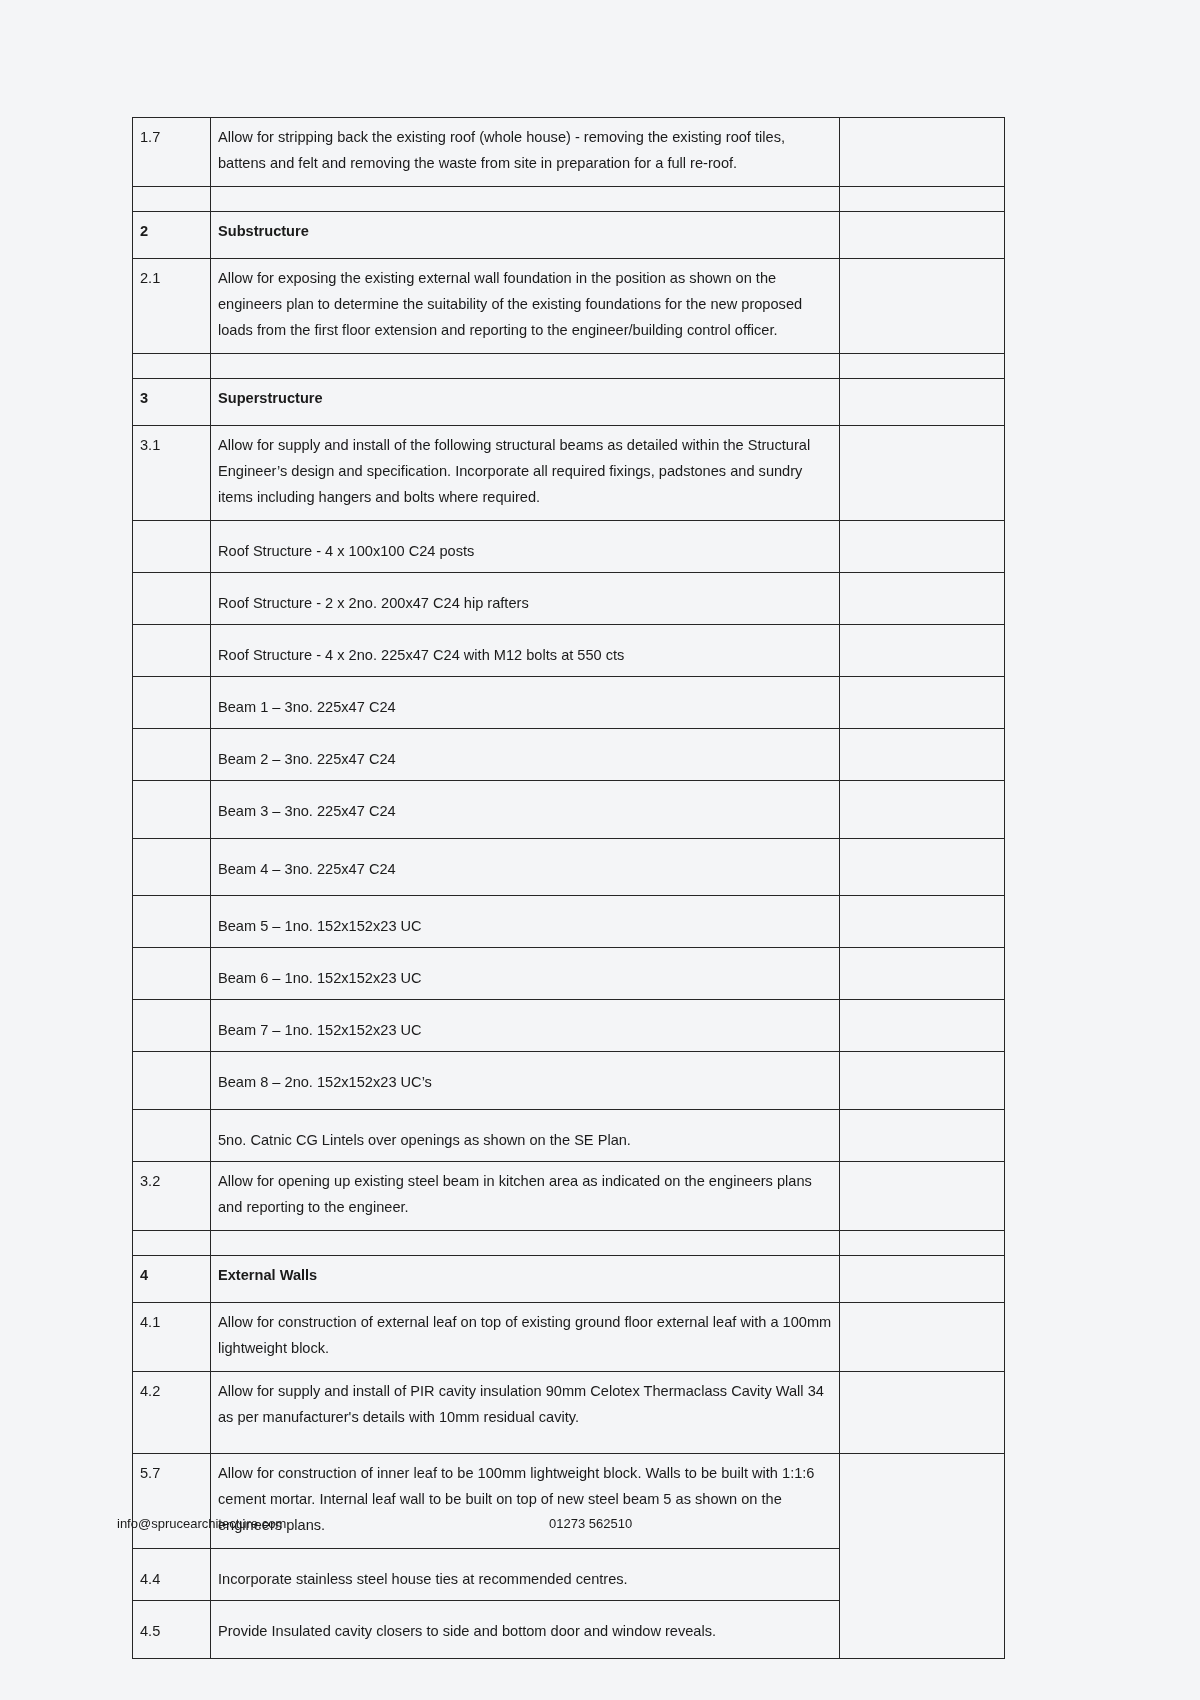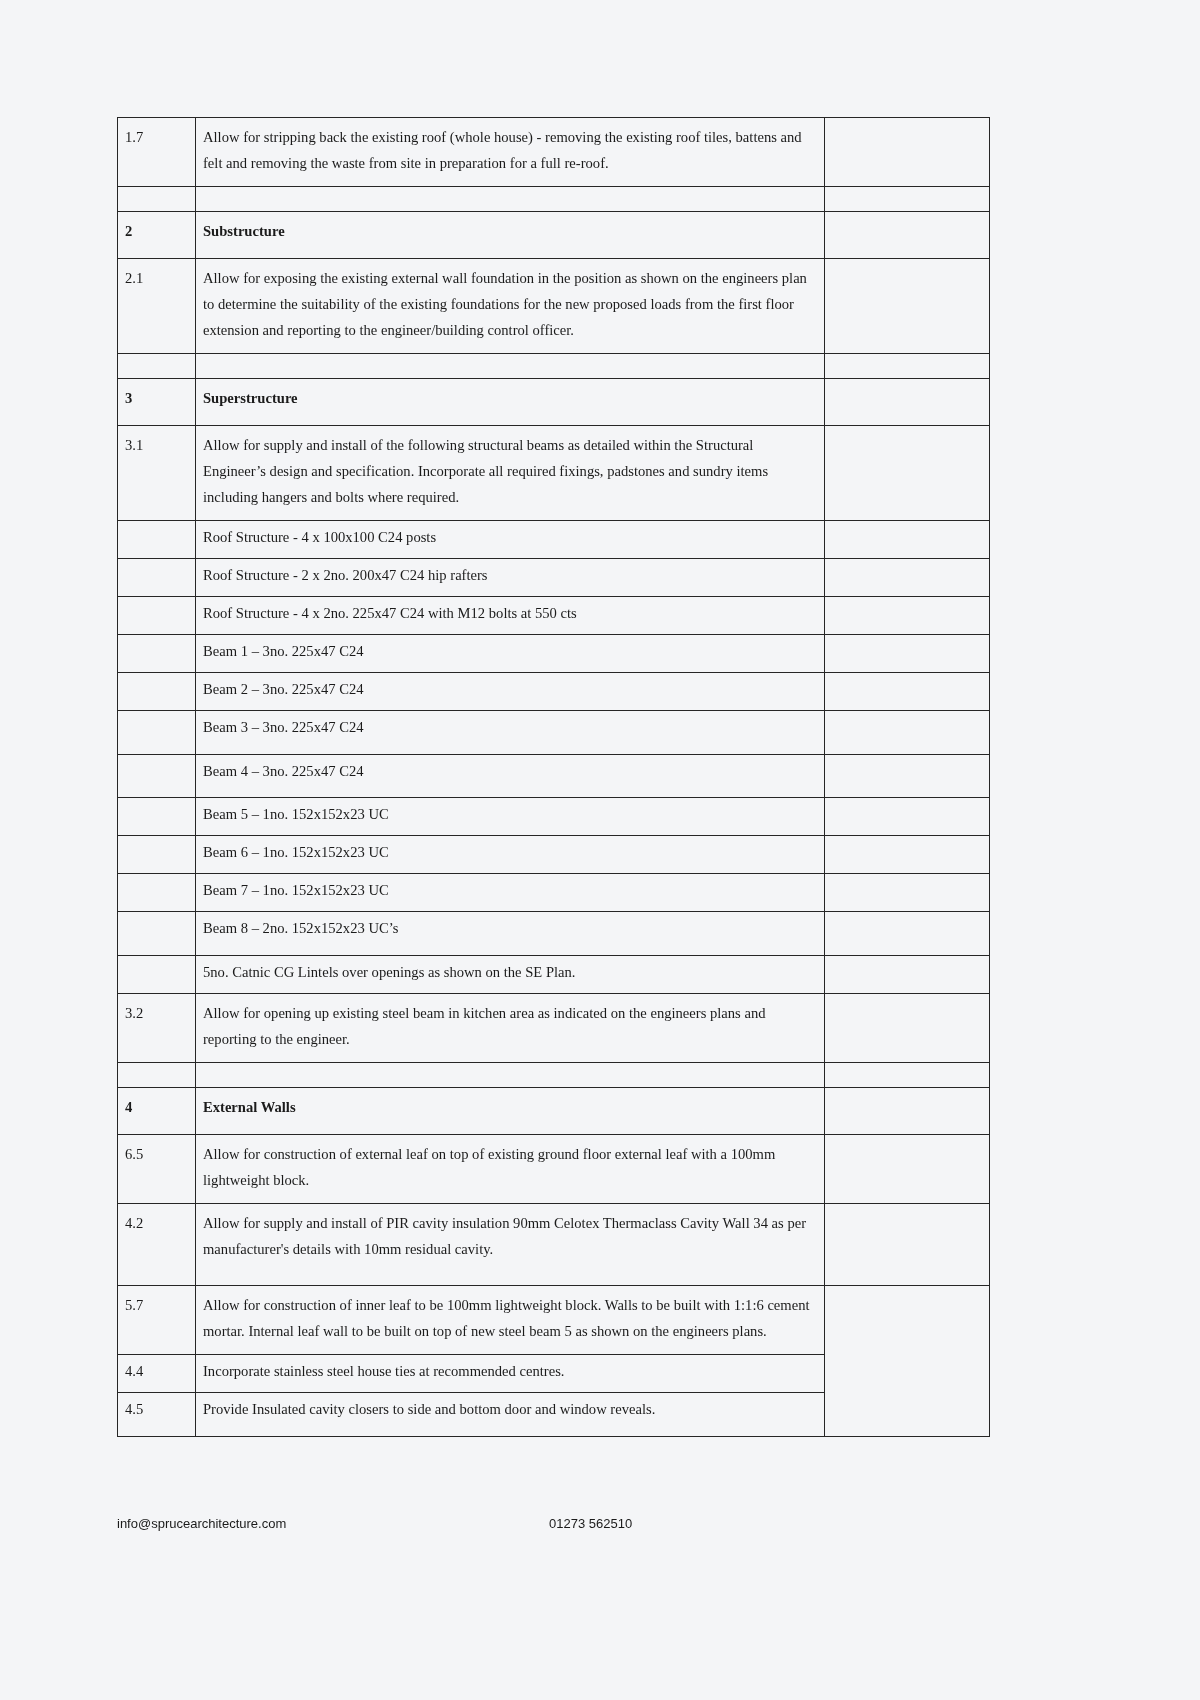--- a/index.html
+++ b/index.html
@@ -19,24 +19,23 @@
   .page {
     position: relative;
     width: 1200px;
     height: 1700px;
     background: #f4f5f7;
     box-sizing: border-box;
   }
 
   .sheet {
     position: absolute;
-    left: 117px;
+    left: 132px;
     top: 117px;
     width: 872px;
-    font-family: Liberation Serif, serif;
   }
 
   table.spec {
     width: 872px;
     border-collapse: collapse;
     table-layout: fixed;
     background: #f4f5f7;
   }
 
   table.spec col.c-ref   { width: 78px;  }
@@ -69,21 +68,21 @@
 
   
   tr.spacer td {
     height: 18px;
     padding-top: 3px;
     padding-bottom: 3px;
   }
 
   
   tr.item-compact td {
-    padding-top: 4px;
+    padding-top: 18px;
     padding-bottom: 7px;
   }
 
   tr.tall td {
     padding-bottom: 22px;
   }
 
   tr.tall-sm td {
     padding-bottom: 13px;
   }
@@ -220,21 +219,21 @@
             <td class="ref"></td>
             <td class="desc"></td>
             <td class="price"></td>
           </tr>
           <tr class="section tall-sm">
             <td class="ref">4</td>
             <td class="desc">External Walls</td>
             <td class="price"></td>
           </tr>
           <tr class="">
-            <td class="ref">6.5</td>
+            <td class="ref">4.1</td>
             <td class="desc">Allow for construction of external leaf on top of existing ground floor external leaf with a 100mm lightweight block.</td>
             <td class="price"></td>
           </tr>
           <tr class="tall">
             <td class="ref">4.2</td>
             <td class="desc">Allow for supply and install of PIR cavity insulation 90mm Celotex Thermaclass Cavity Wall 34 as per manufacturer's details with 10mm residual cavity.</td>
             <td class="price"></td>
           </tr>
           <tr class="item-merged">
             <td class="ref">5.7</td>

